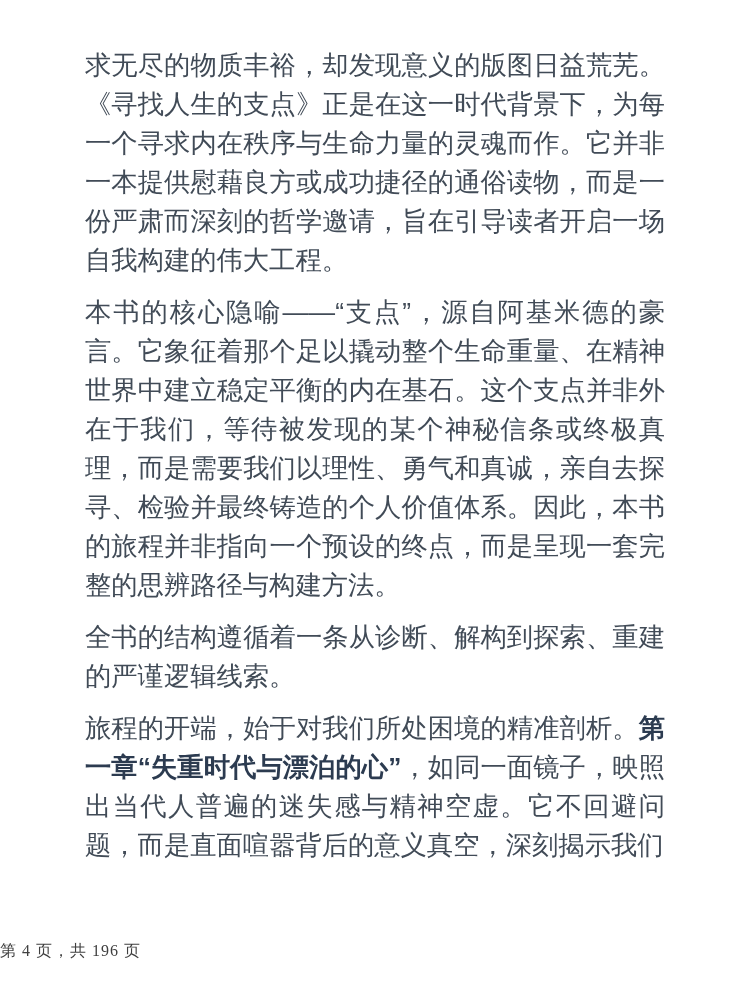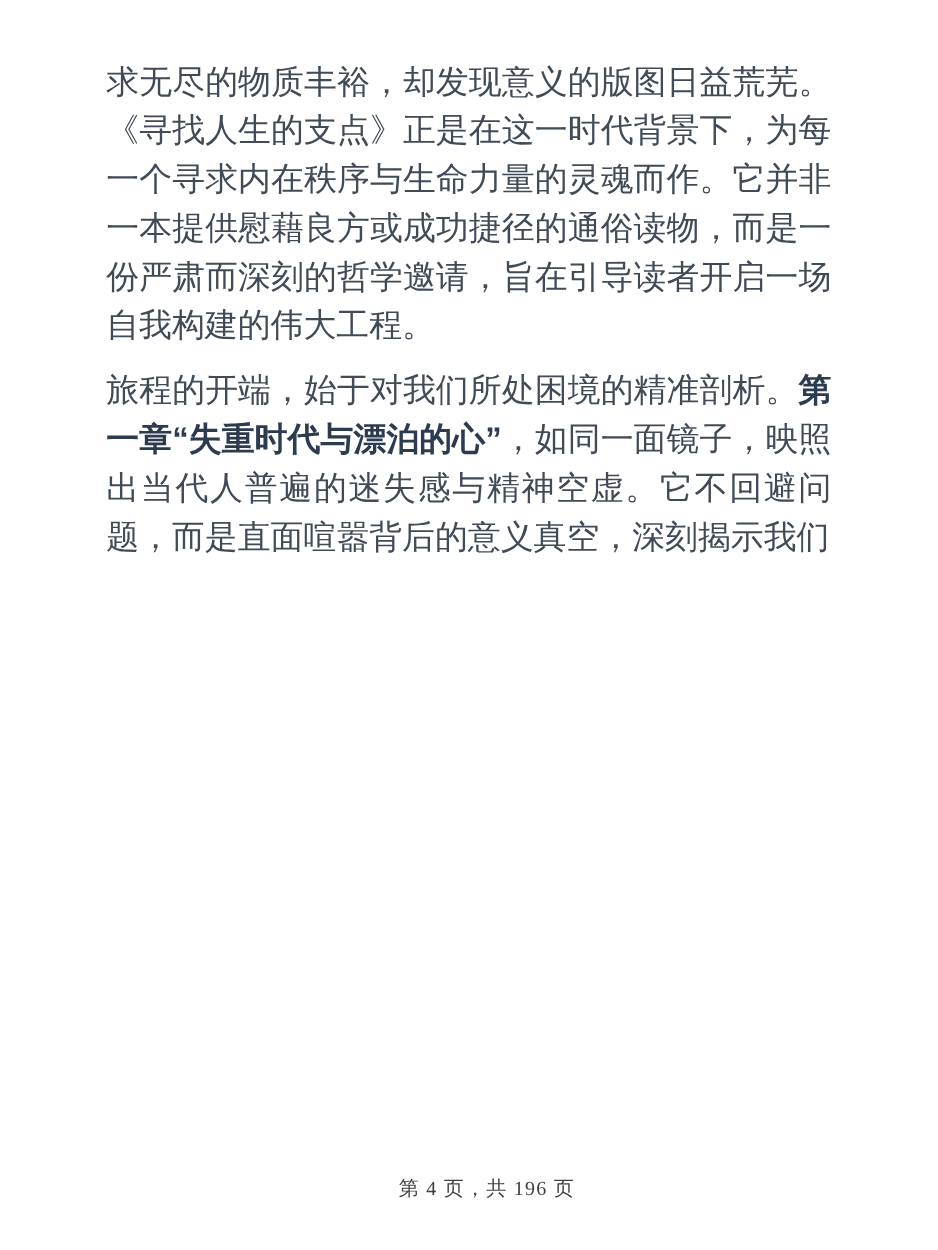--- a/index.html
+++ b/index.html
@@ -41,31 +41,31 @@
   }
   .seg.bold {
     font-weight: bold;
     color: var(--bold-color, #2c3b50);
   }
   .footer {
     position: absolute;
     left: 0;
     right: 0;
     top: 941px;
-    text-align: center;
     font-size: 16px;
     letter-spacing: 1px;
     color: var(--footer-color, #3f3f3f);
     font-family: "Liberation Serif", serif;
-    padding-left: 29px;
   }
 </style>
 </head>
 <body>
 
 <div class="page">
   <div class="content">
 
   <p class="para"><span class="seg">求无尽的物质丰裕，却发现意义的版图日益荒芜。《寻找人生的支点》正是在这一时代背景下，为每一个寻求内在秩序与生命力量的灵魂而作。它并非一本提供慰藉良方或成功捷径的通俗读物，而是一份严肃而深刻的哲学邀请，旨在引导读者开启一场自我构建的伟大工程。</span></p>
+      <p class="para"><span class="seg">本书的核心隐喻——“支点”，源自阿基米德的豪言。它象征着那个足以撬动整个生命重量、在精神世界中建立稳定平衡的内在基石。这个支点并非外在于我们，等待被发现的某个神秘信条或终极真理，而是需要我们以理性、勇气和真诚，亲自去探寻、检验并最终铸造的个人价值体系。因此，本书的旅程并非指向一个预设的终点，而是呈现一套完整的思辨路径与构建方法。</span></p>
+      <p class="para"><span class="seg">全书的结构遵循着一条从诊断、解构到探索、重建的严谨逻辑线索。</span></p>
       <p class="para"><span class="seg">旅程的开端，始于对我们所处困境的精准剖析。</span><span class="seg bold">第一章“失重时代与漂泊的心”</span><span class="seg">，如同一面镜子，映照出当代人普遍的迷失感与精神空虚。它不回避问题，而是直面喧嚣背后的意义真空，深刻揭示我们</span></p>
     </div>
   <div class="footer">第 4 页，共 196 页</div>
 </div>
 
 </body></html>

